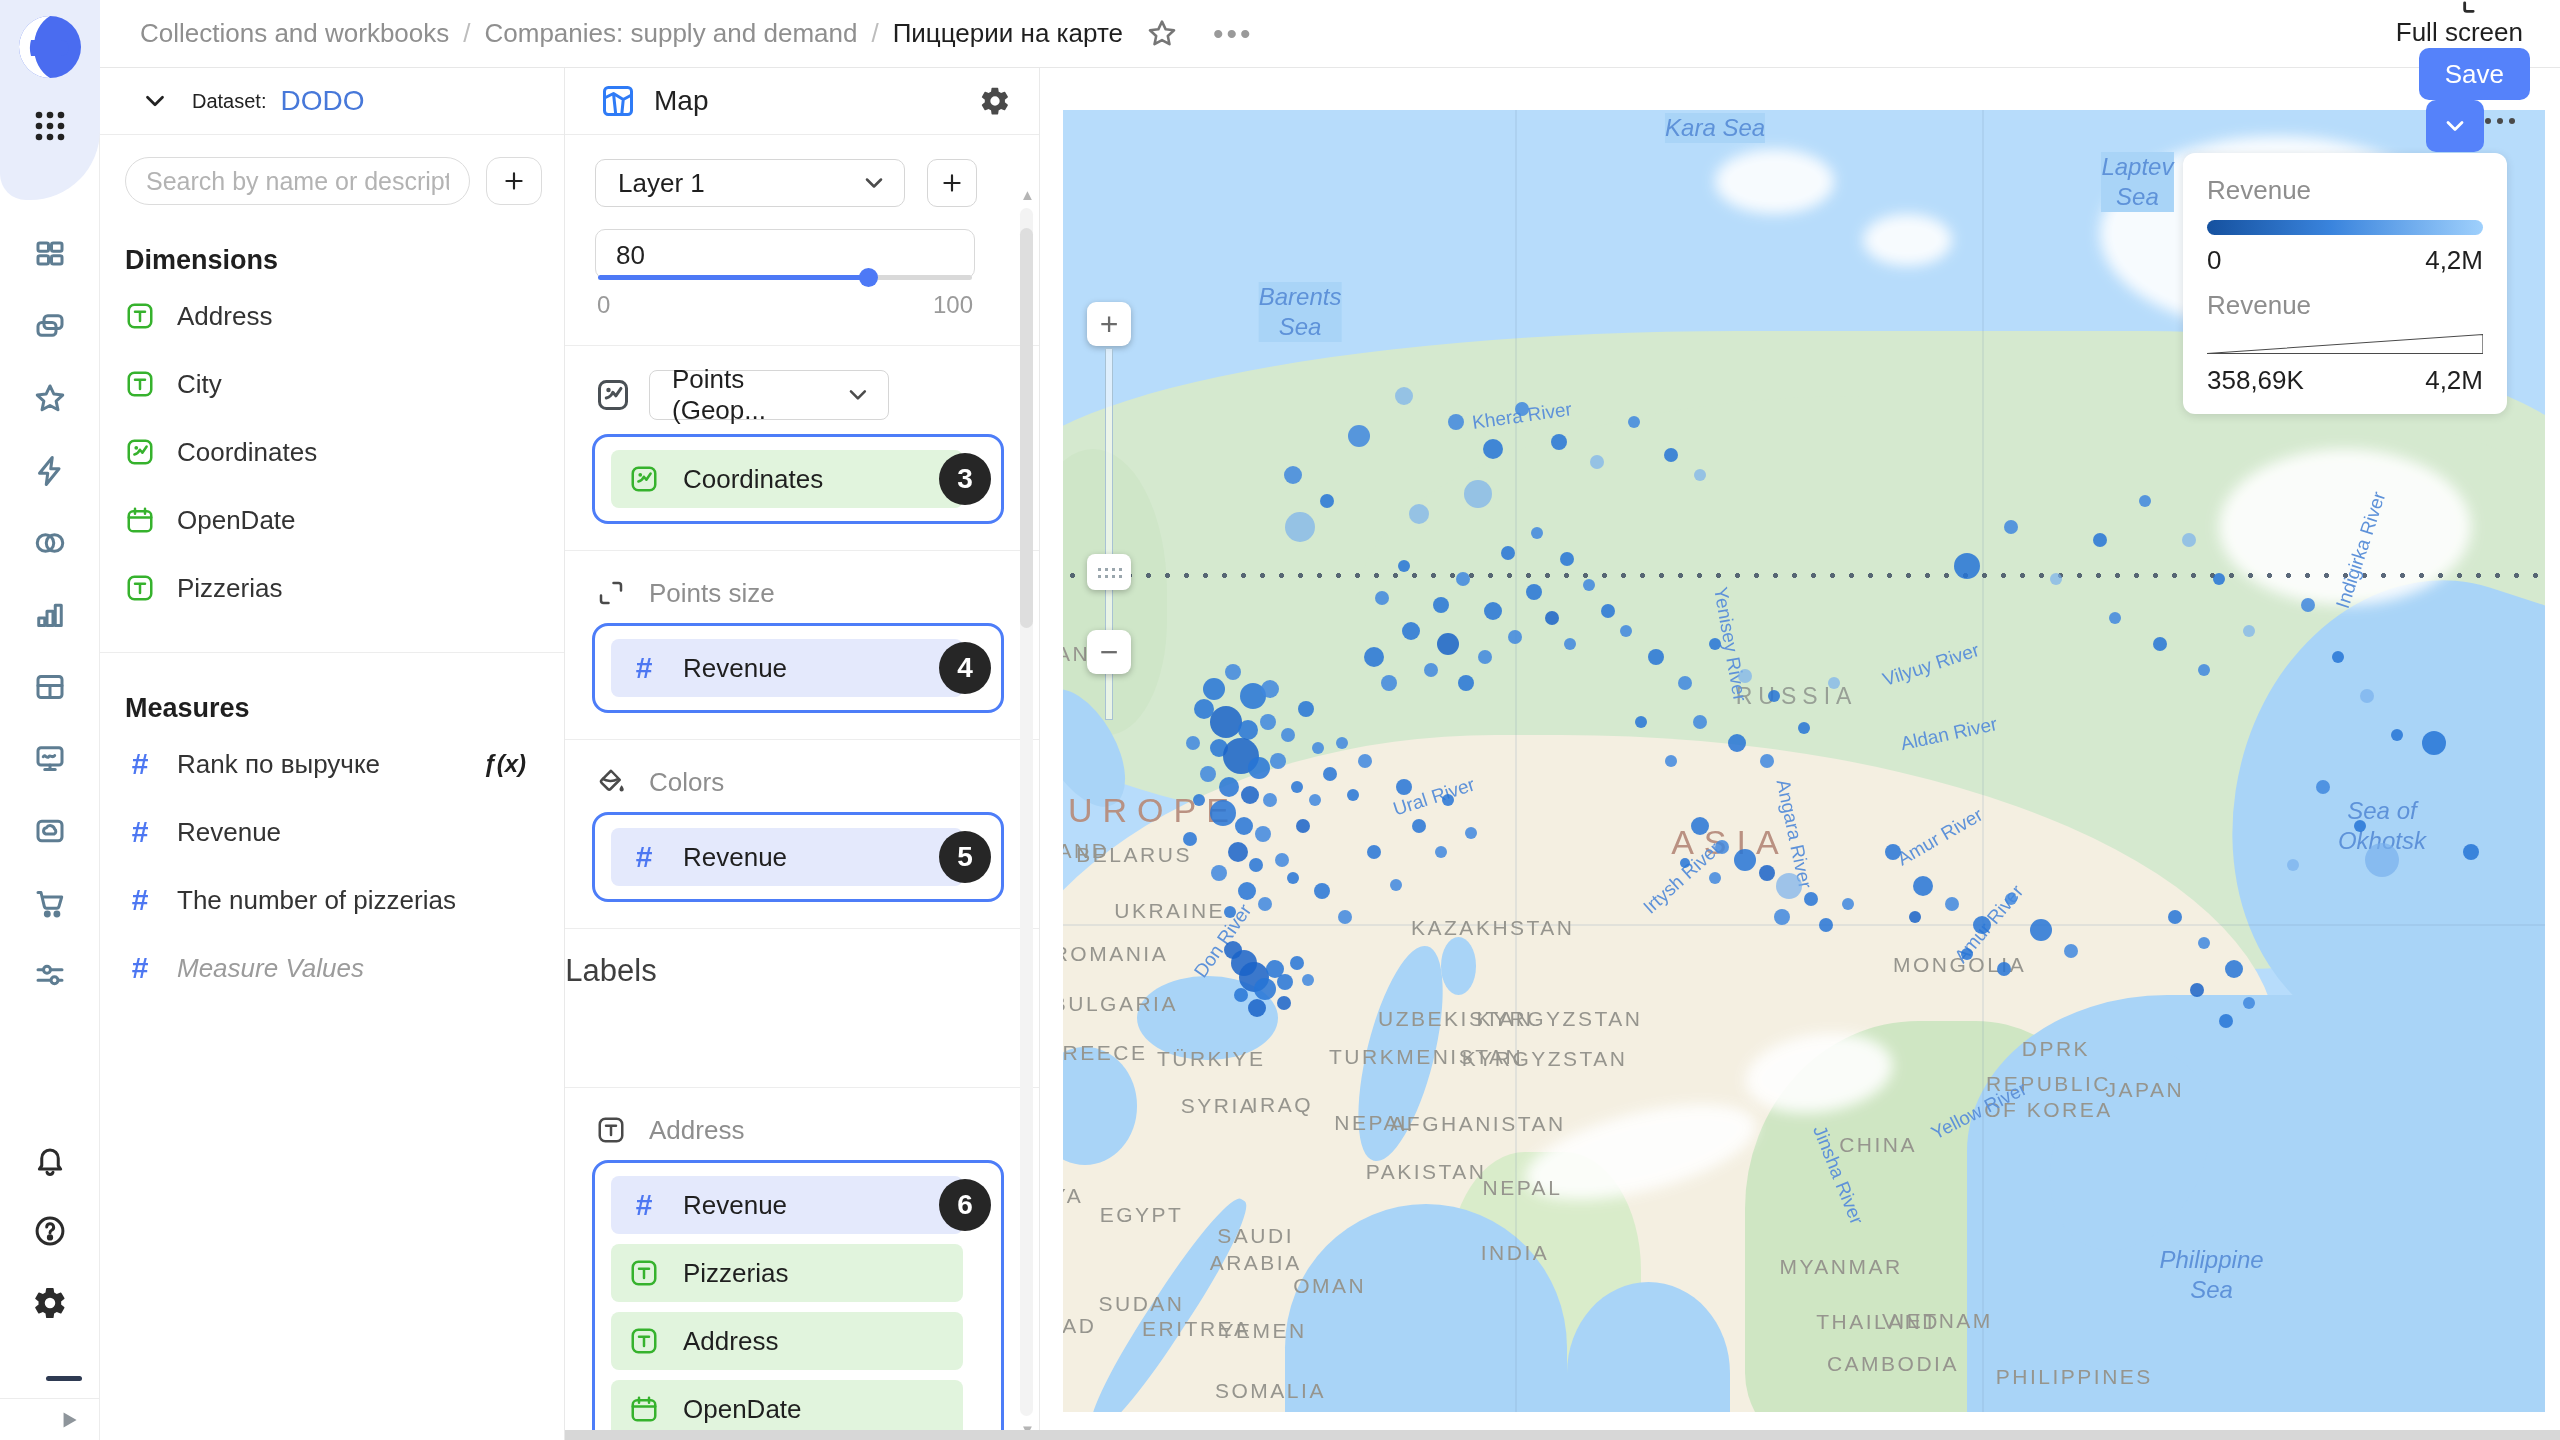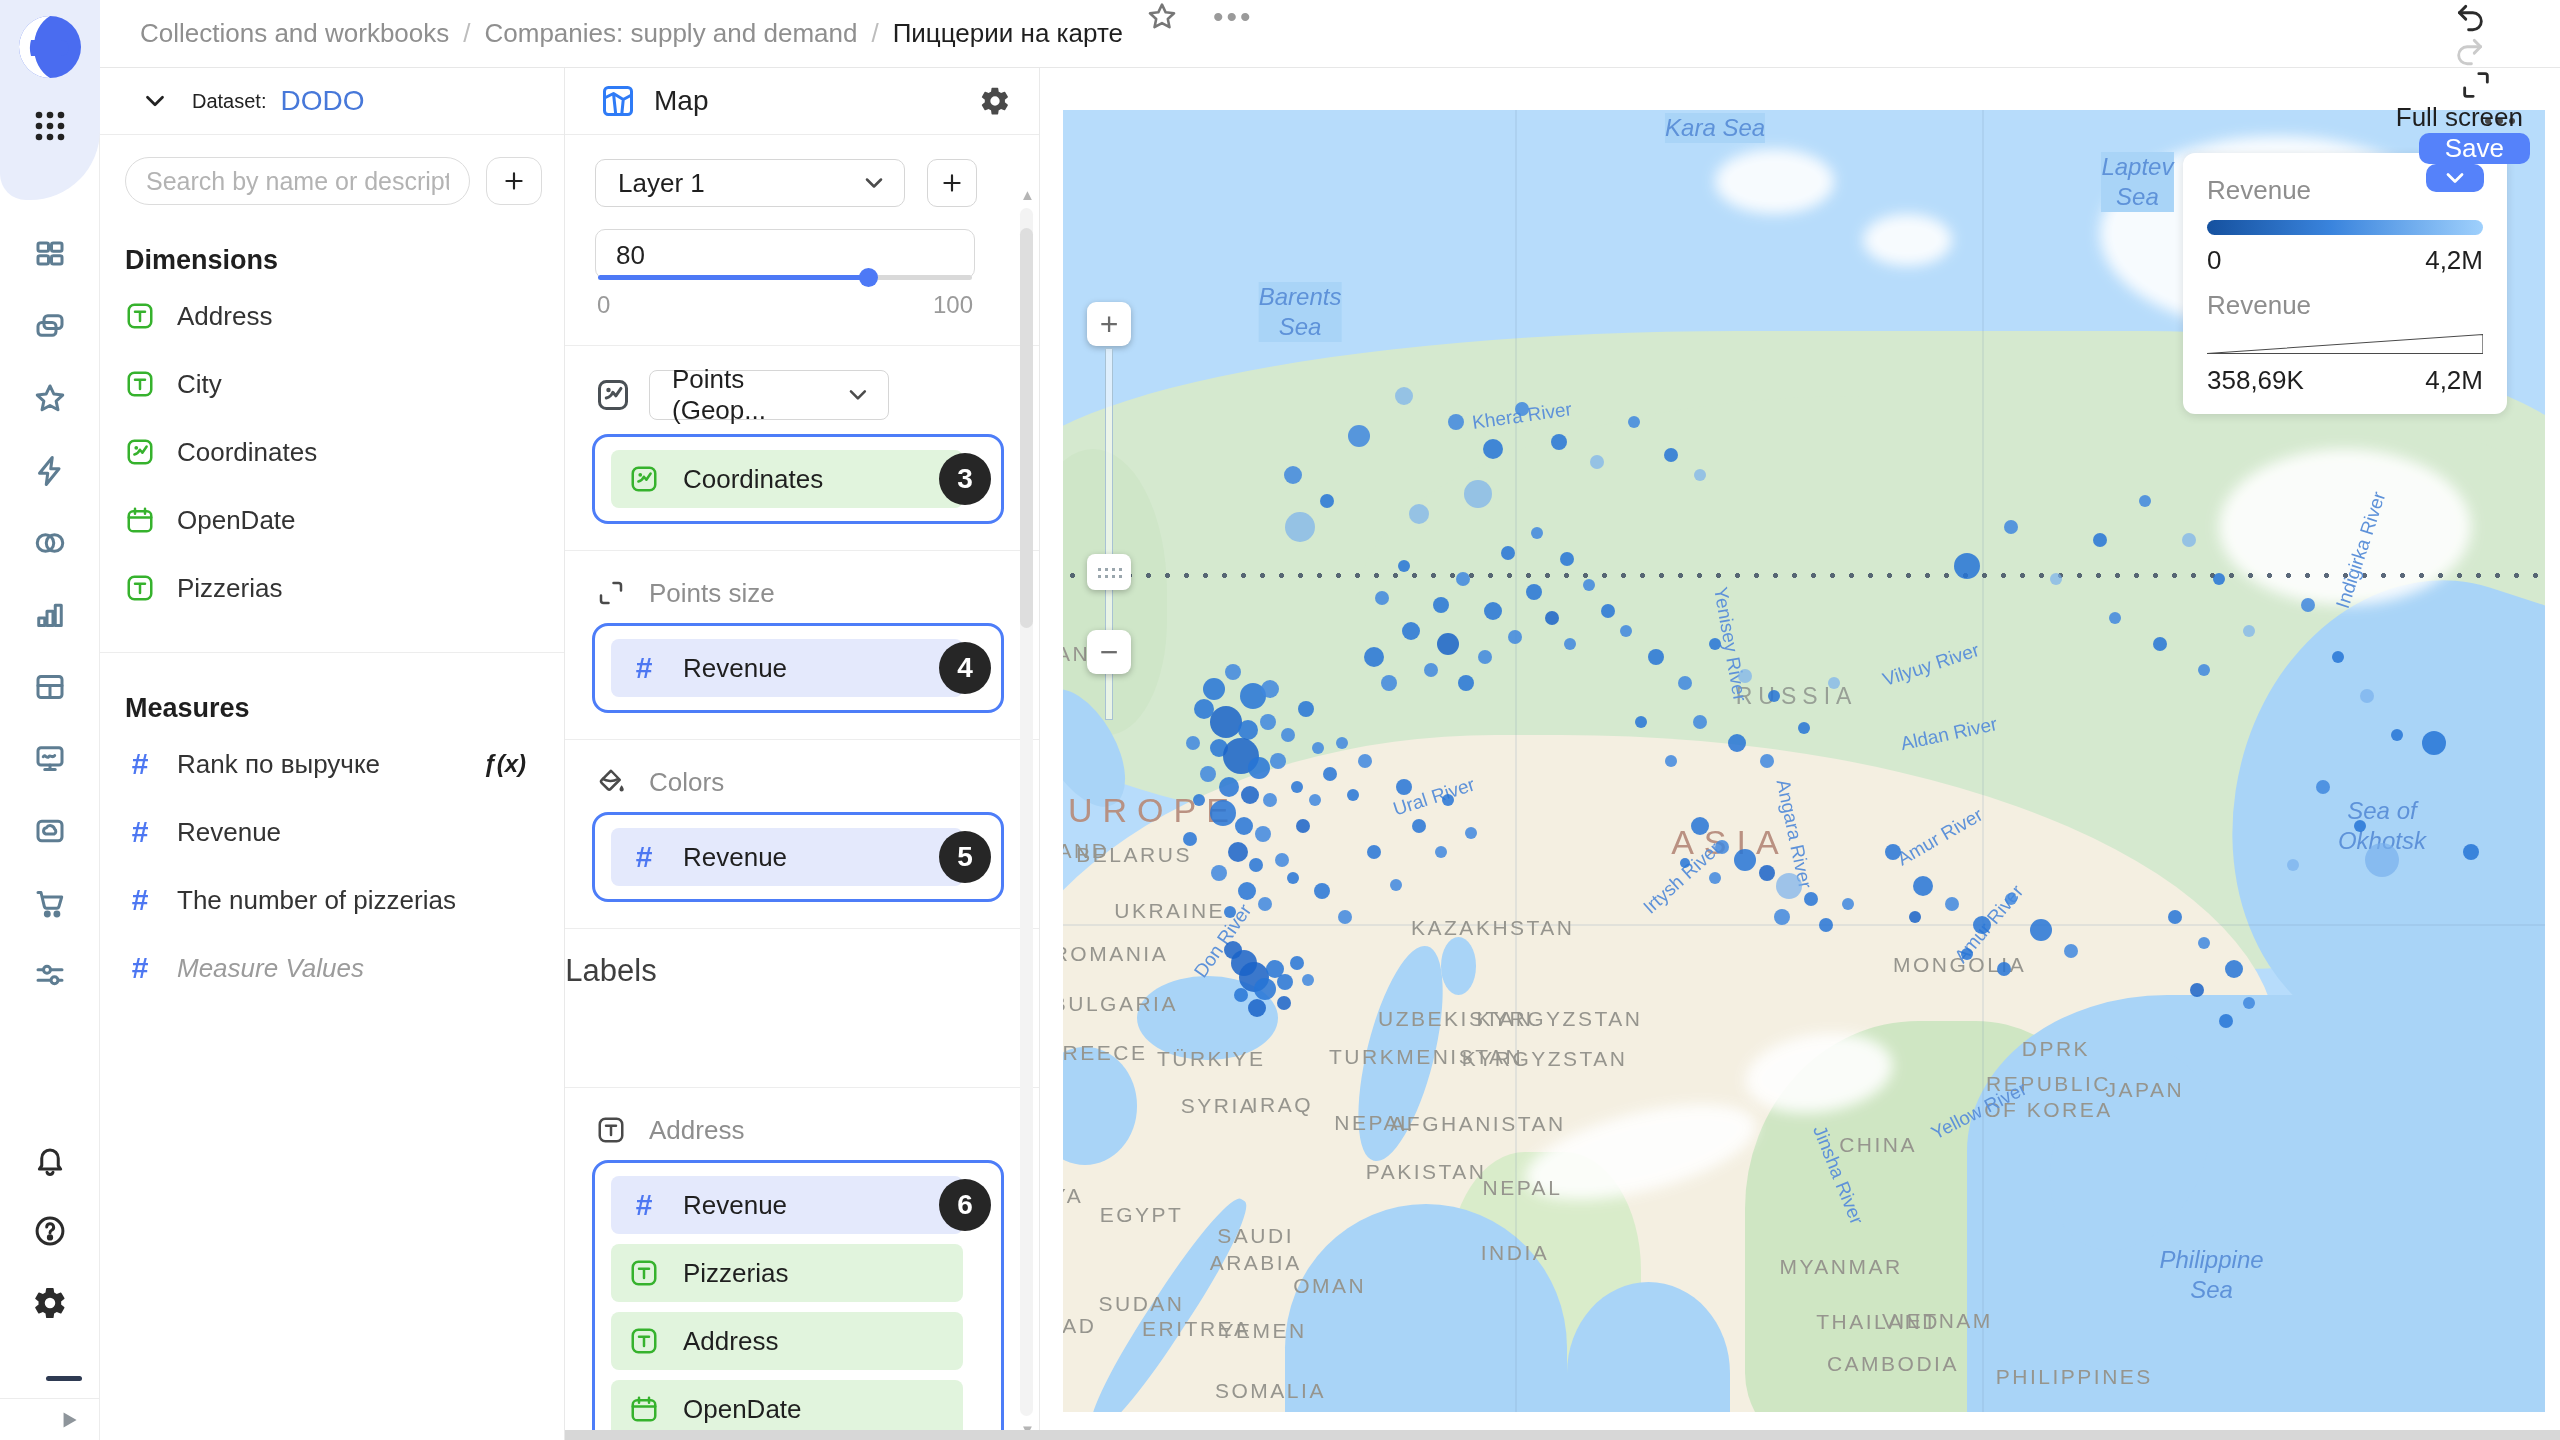--- a/index.html
+++ b/index.html
@@ -19,21 +19,21 @@
   .rail-ic svg { width:36px; height:36px; }
   .rail-ic.dark { color:#2b2b2b; }
   .rail-line { position:absolute; left:46px; top:1376px; width:36px; height:5px;
                border-radius:3px; background:#2e3a52; }
   .rail-foot { position:absolute; left:0; bottom:0; width:100px; height:42px;
                border-top:1px solid #ececec; display:flex; align-items:center; }
   .rail-foot svg { width:26px; height:26px; margin-left:56px; color:#8e959b; }
 
   
   .content { flex:1; display:flex; flex-direction:column; }
-  .topbar { height:68px; border-bottom:1px solid #e7e7e7; display:flex; 
+  .topbar { height:68px; border-bottom:1px solid #e7e7e7; display:flex; align-items:center;
             padding:0 30px 0 40px; background:#fff; position:relative; z-index:20; }
   .crumbs { display:flex; align-items:center; font-size:26px; color:#8f8f8f; white-space:nowrap; }
   .crumbs .sep { margin:0 14px; color:#bdbdbd; }
   .crumbs .cur { color:#1f1f1f; }
   .tb-ic { width:34px; height:34px; color:#767676; margin-left:22px; cursor:pointer; flex:none; }
   .tb-ic svg { width:100%; height:100%; }
   .tb-dots { margin-left:34px; color:#9a9a9a; font-size:30px; letter-spacing:3px; cursor:pointer; }
   .tb-right { margin-left:auto; display:flex; align-items:center;flex-direction:column; }
   .tb-right .act { width:34px; height:34px; margin-left:36px; cursor:pointer; }
   .act.undo { color:#2b2b2b; }

